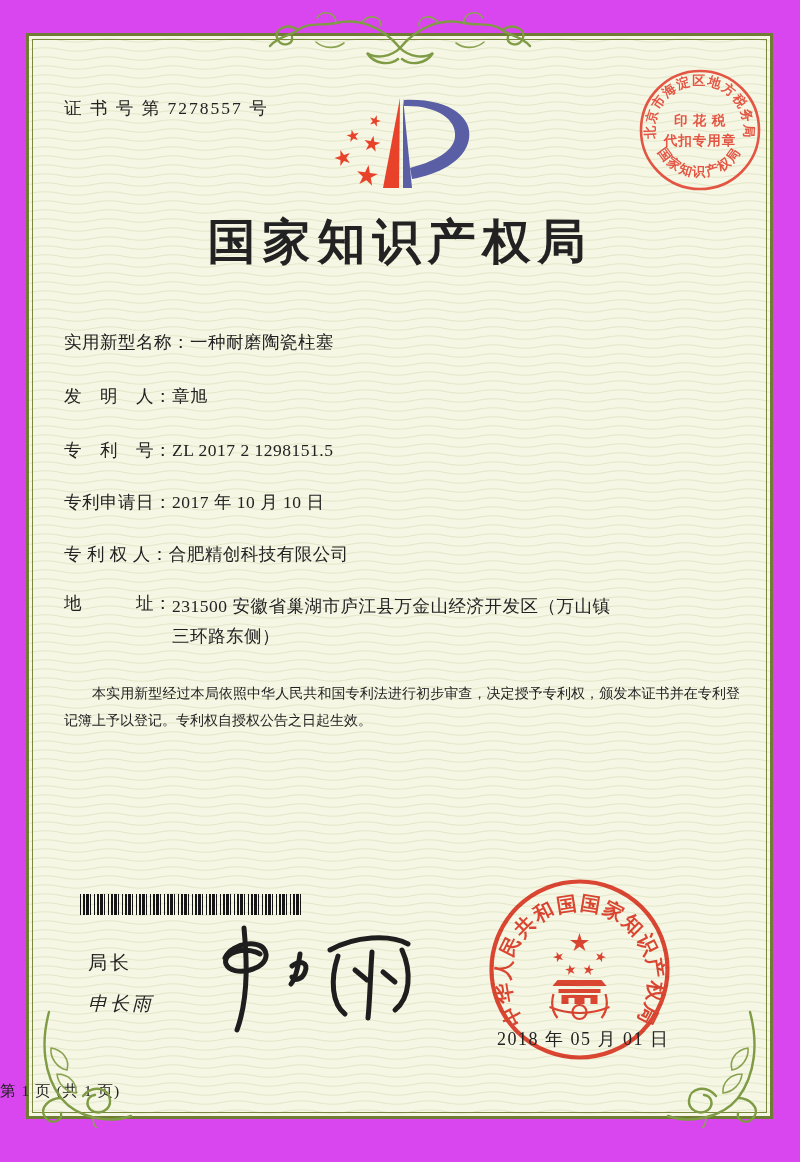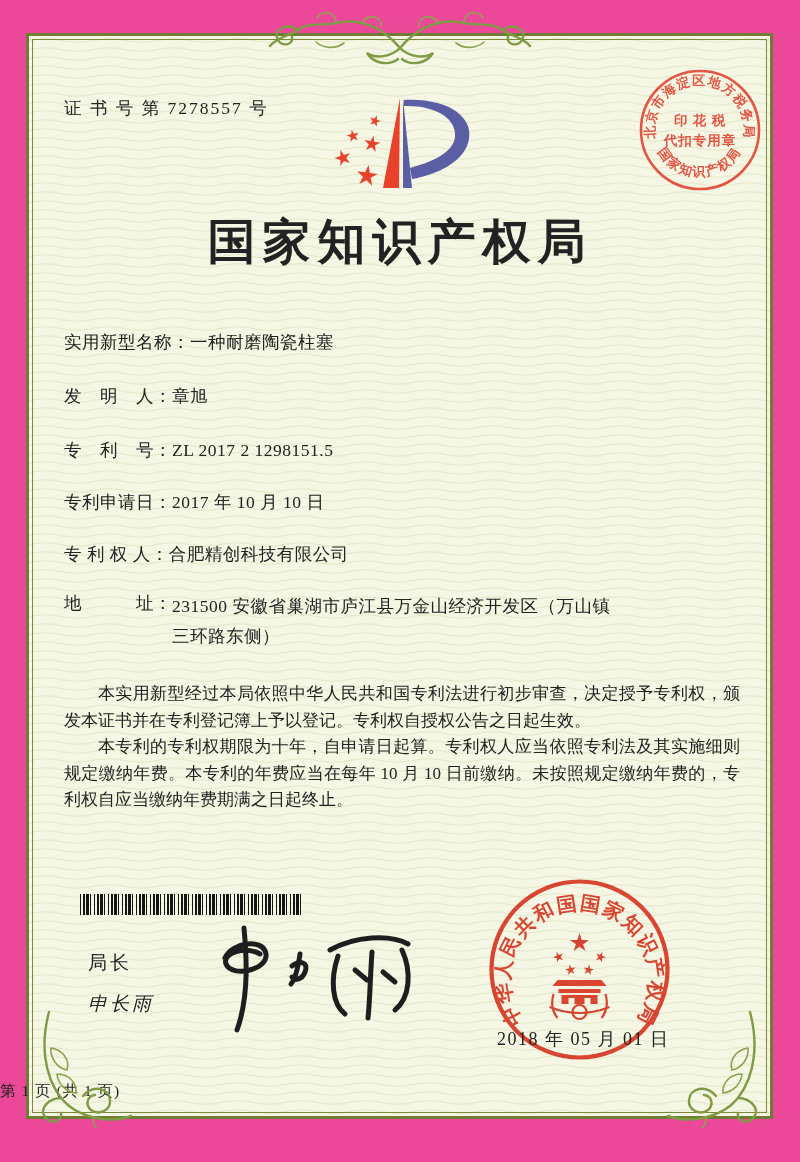--- a/index.html
+++ b/index.html
@@ -1,18 +1,18 @@
 <!DOCTYPE html>
 <html><head>
 <meta charset="utf-8">
 <style>
   html,body{margin:0;padding:0;background:#e9e9e9;}
   .page{
     position:relative;width:800px;height:1162px;margin:0 auto;
-    background:#ec4899;overflow:hidden;
+    background:#d946ef;overflow:hidden;
     font-family:"Liberation Serif","DejaVu Serif",serif;color:#222;
   }
   .frame{
     position:absolute;left:26px;top:33px;width:747px;height:1086px;
     border:3px solid #6e7c34;box-sizing:border-box;background:#f5f6e3;
   }
   .frame-inner-line{
     position:absolute;inset:3px;border:1px solid #7a873e;pointer-events:none;
   }
   .guilloche{position:absolute;inset:0;width:100%;height:100%;}
@@ -20,21 +20,21 @@
   .cert-no{left:64px;top:96px;font-size:17.5px;letter-spacing:2px;z-index:2;}
   .title{
     left:0;top:210px;width:100%;text-align:center;margin:0;
     font-size:48px;font-weight:700;letter-spacing:7px;z-index:2;
   }
   .field-row{left:64px;width:680px;font-size:17.5px;letter-spacing:.5px;z-index:2;white-space:nowrap;}
   .field-row .value{letter-spacing:.5px;}
   .addr-value{white-space:pre-line;display:inline-block;vertical-align:top;max-width:540px;line-height:30px;}
   .grant-no{position:absolute;left:391px;top:0;white-space:nowrap;}
   .paras{left:64px;top:681px;width:676px;z-index:2;}
-  .paras p{margin:0;font-size:17px;line-height:26.5px;text-align:justify;text-indent:2em;}
+  .paras p{margin:0;font-size:14px;line-height:26.5px;text-align:justify;text-indent:2em;}
   .barcode{
     left:80px;top:894px;width:224px;height:21px;z-index:2;
     background:repeating-linear-gradient(90deg,
       #151515 0 1.5px,transparent 1.5px 3.5px,
       #151515 3.5px 5px,transparent 5px 6px,
       #151515 6px 9px,transparent 9px 10.5px,
       #151515 10.5px 11.5px,transparent 11.5px 14px);
   }
   .officer-title{left:88px;top:950px;font-size:19px;letter-spacing:3px;z-index:2;}
   .officer-name{left:88px;top:991px;font-size:19px;letter-spacing:3px;z-index:2;font-style:italic;}
@@ -126,21 +126,20 @@
   <div class="abs field-row" style="top:542px">
     <span class="label">专 利 权 人：</span><span class="value">合肥精创科技有限公司</span>
   </div>
   <div class="abs field-row" style="top:591px">
     <span class="label">地　　　址：</span><span class="value addr-value">231500 安徽省巢湖市庐江县万金山经济开发区（万山镇
 三环路东侧）</span>
   </div>
 
   <div class="abs paras">
     <p>本实用新型经过本局依照中华人民共和国专利法进行初步审查，决定授予专利权，颁发本证书并在专利登记簿上予以登记。专利权自授权公告之日起生效。</p>
-    <p>本专利的专利权期限为十年，自申请日起算。专利权人应当依照专利法及其实施细则规定缴纳年费。本专利的年费应当在每年 10 月 10 日前缴纳。未按照规定缴纳年费的，专利权自应当缴纳年费期满之日起终止。</p>
   </div>
 
   <div class="abs barcode"></div>
 
   <div class="abs officer-title">局长</div>
   <div class="abs officer-name">申长雨</div>
 
   <svg class="abs signature" width="250" height="120" xmlns="http://www.w3.org/2000/svg">
     <g class="sig-stroke">
       <path d="M45,40 C52,24 84,20 86,36 C88,52 52,60 46,46 C42,34 66,28 80,36"></path>

